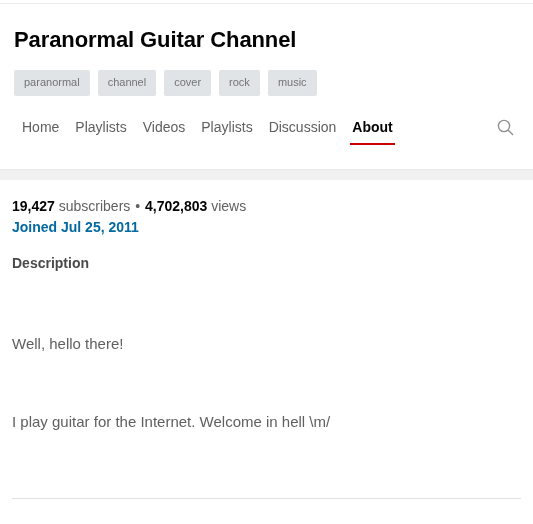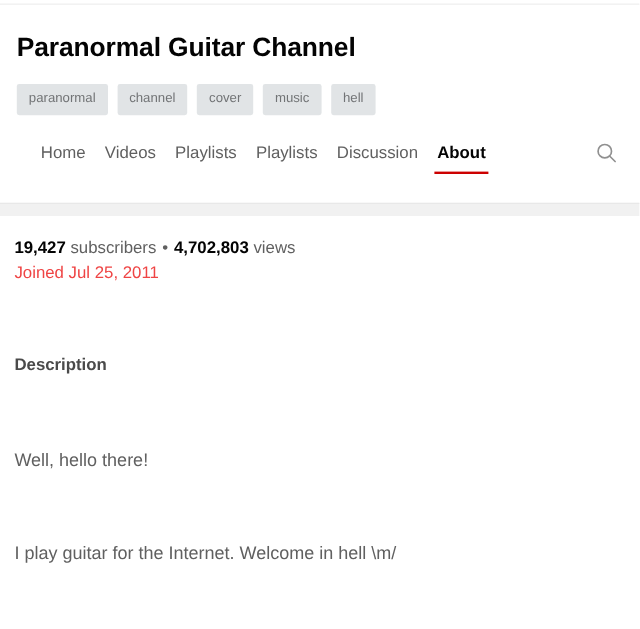--- a/index.html
+++ b/index.html
@@ -68,21 +68,21 @@
     line-height: 13px;
     padding: 6px 10px 7px 10px;
     border-radius: 2px;
     white-space: nowrap;
     cursor: pointer;
   }
 
   
   .nav-bar {
     margin-top: 13px;
-    padding: 0 8px 0 26px;
+    padding: 0 8px 0 14px;
     display: flex;
     align-items: flex-end;
     height: 36px;
     position: relative;
   }
   .nav-tab {
     position: relative;
     font-size: 14px;
     line-height: 14px;
     color: #606060;
@@ -146,29 +146,30 @@
   }
   .stats .strong {
     color: #030303;
     font-weight: bold;
   }
   .stats .dot {
     color: #606060;
     padding: 0 1px;
   }
   .stats-line2 {
-    color: #ef4444;
+    color: #0369a1;
+    font-weight: bold;
   }
 
   .section-heading {
     font-size: 14px;
     line-height: 18px;
     font-weight: bold;
     color: #4a4a4a;
-    margin-top: 56px;
+    margin-top: 16px;
   }
 
   .desc-body {
     margin-top: 22px;
     font-size: 15px;
     line-height: 20px;
     color: #606060;
     white-space: pre-wrap;
   }
   .desc-para + .desc-para {
@@ -190,28 +191,28 @@
   <div class="top-rule"></div>
 
   <div class="channel-header">
 
     <h1 class="channel-title">Paranormal Guitar Channel</h1>
 
     <div class="tag-row">
       <span class="tag-pill">paranormal</span>
       <span class="tag-pill">channel</span>
       <span class="tag-pill">cover</span>
+      <span class="tag-pill">rock</span>
       <span class="tag-pill">music</span>
-      <span class="tag-pill">hell</span>
     </div>
 
     <nav class="nav-bar">
       <div class="nav-tab">Home</div>
+      <div class="nav-tab">Playlists</div>
       <div class="nav-tab">Videos</div>
-      <div class="nav-tab">Playlists</div>
       <div class="nav-tab">Playlists</div>
       <div class="nav-tab">Discussion</div>
       <div class="nav-tab active">About</div>
 
       <div class="nav-search">
         <span>
           <svg width="19" height="19" viewBox="0 0 19 19" aria-hidden="true">
             <circle cx="8" cy="8" r="5.6" fill="none" stroke="#909090" stroke-width="1.4"></circle>
             <line x1="12.2" y1="12.2" x2="16.6" y2="16.6" stroke="#909090" stroke-width="1.4" stroke-linecap="round"></line>
           </svg>

